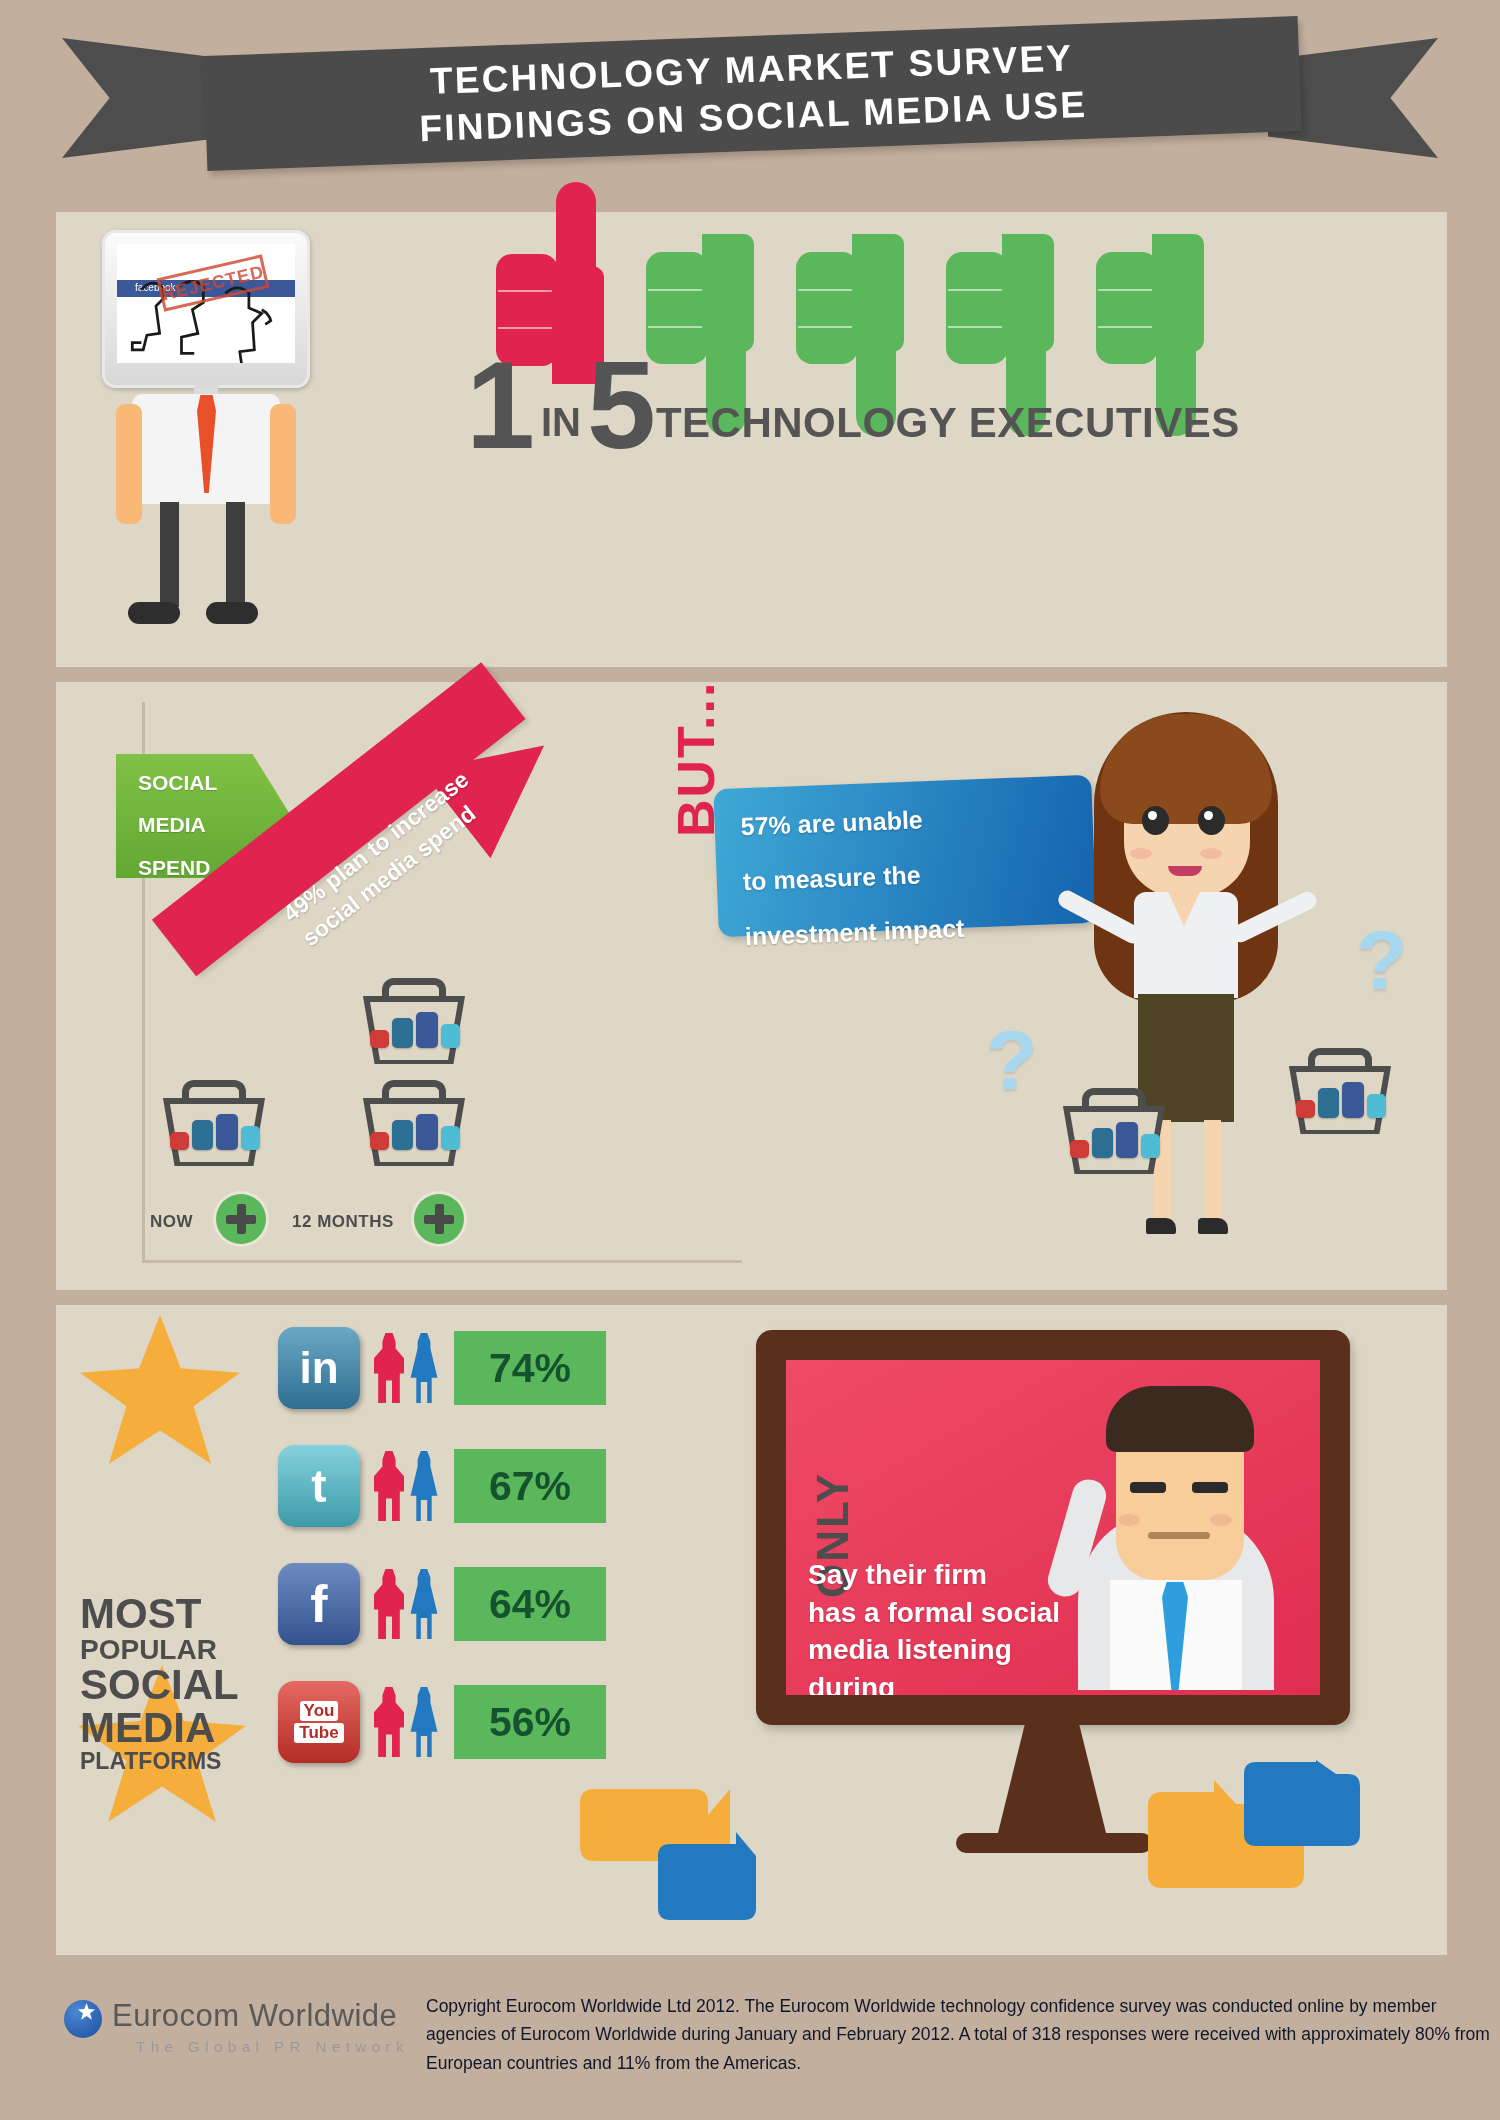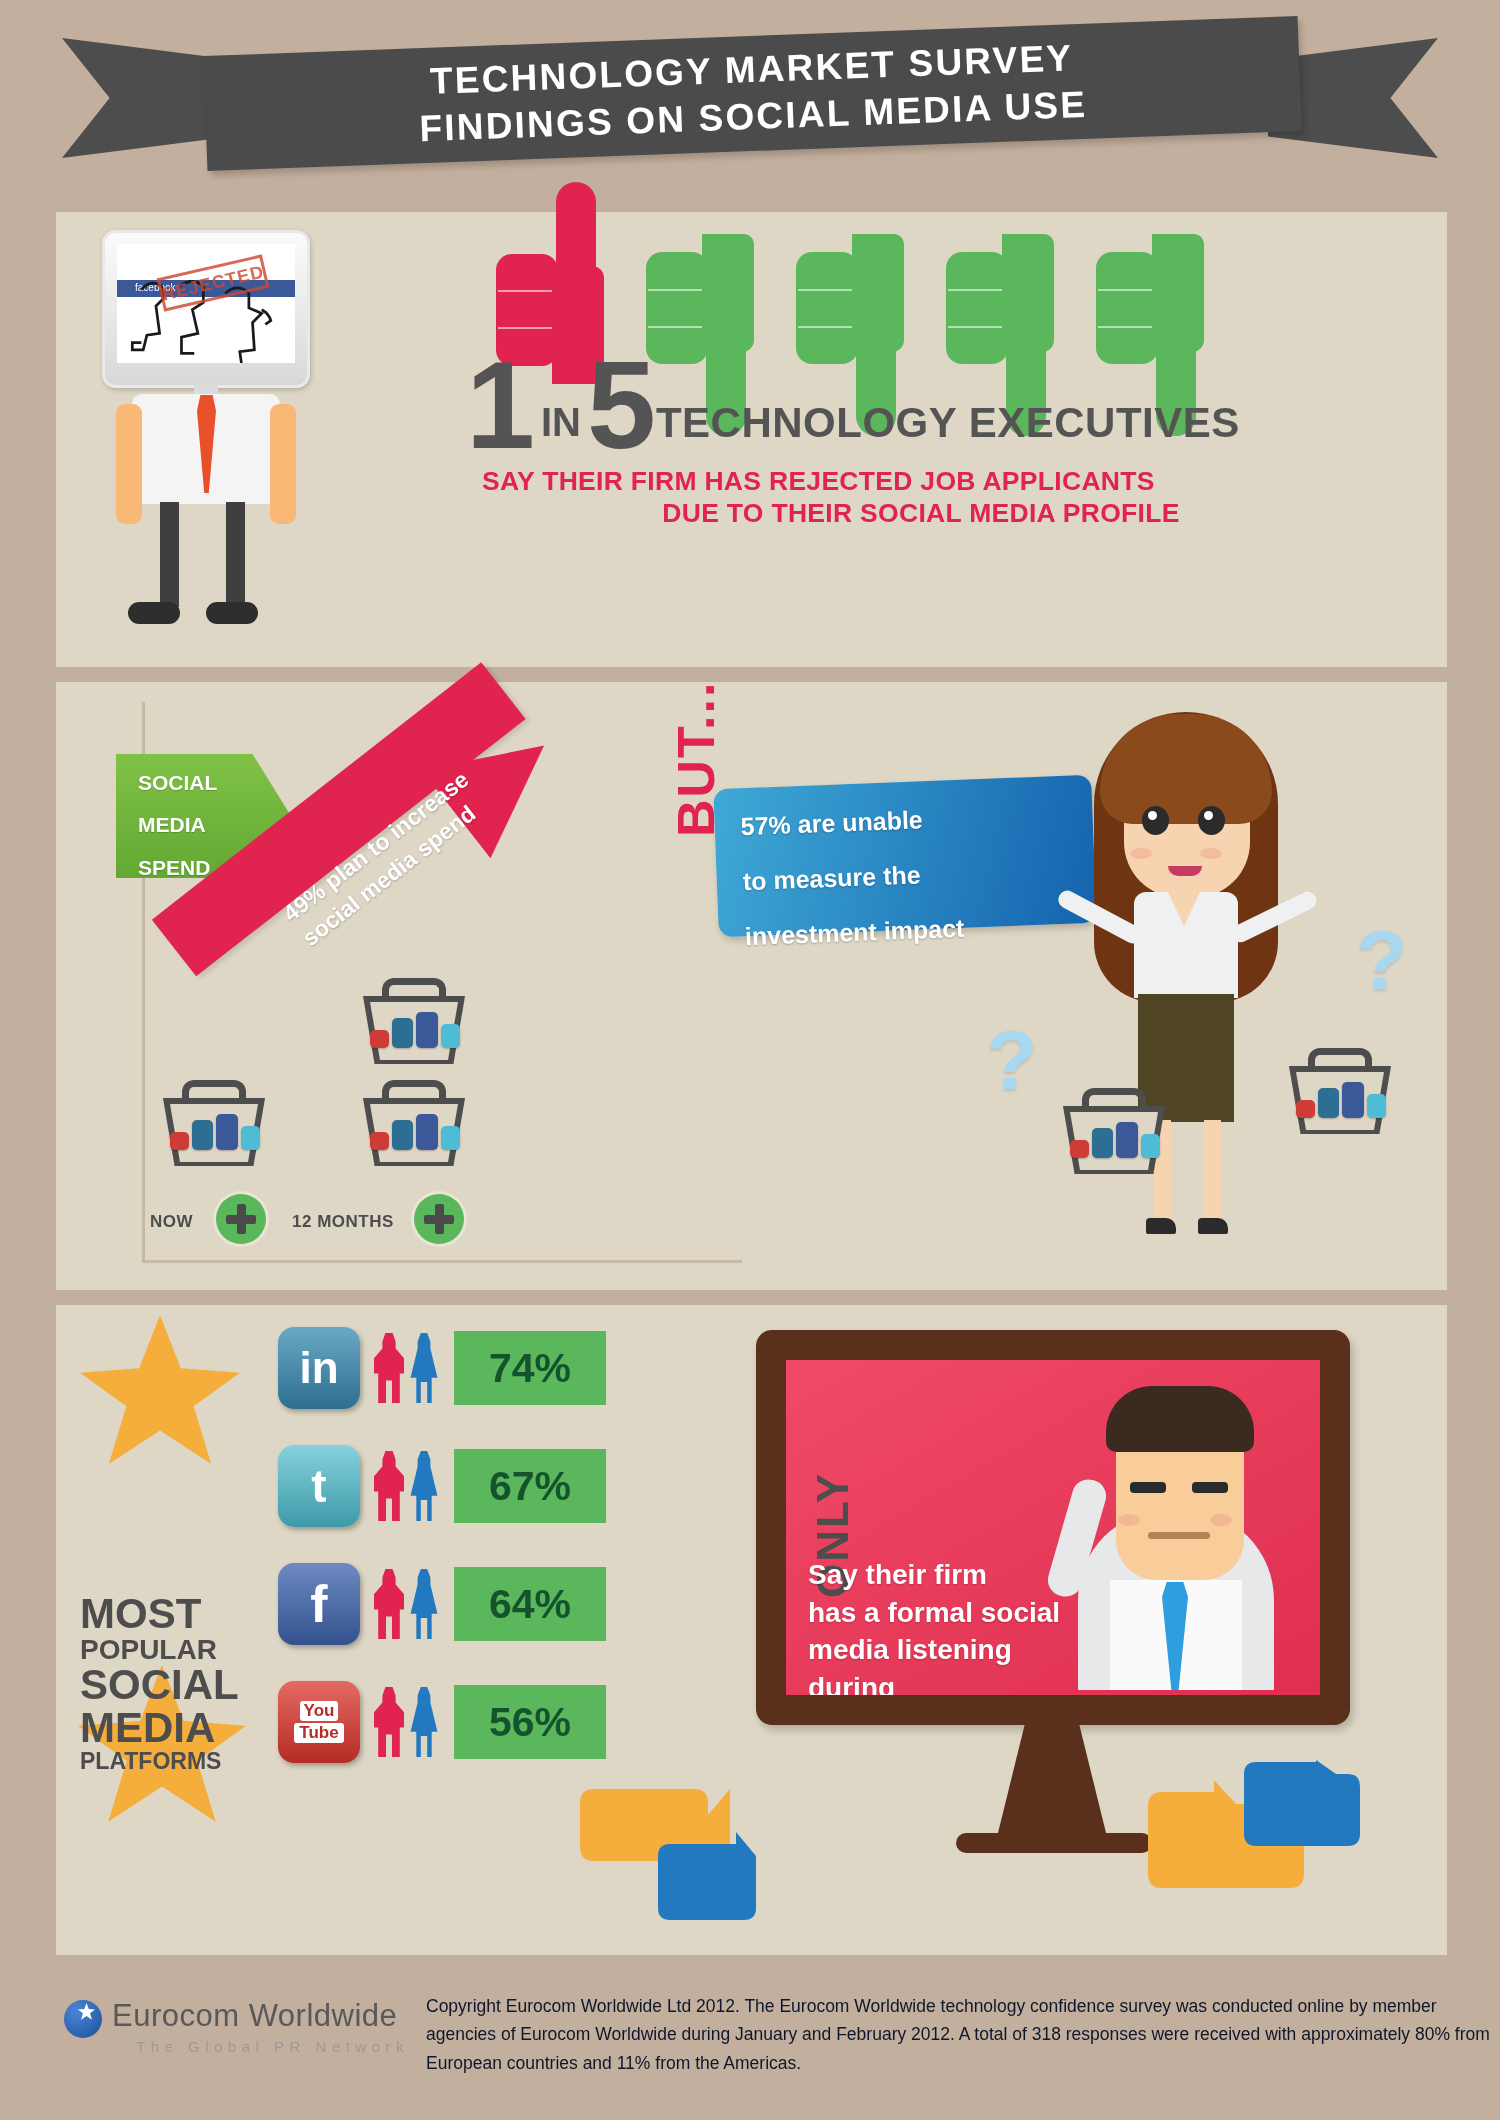--- a/index.html
+++ b/index.html
@@ -308,24 +308,20 @@
     </div>
   </div>
 
   <div class="headline">
     <div class="big-line">
       <span class="num">1</span>
       <span class="in">IN</span>
       <span class="num">5</span>
       <span class="exec">TECHNOLOGY EXECUTIVES</span>
     </div>
-    <div class="sub">
-      <span class="l1">SAY THEIR FIRM HAS REJECTED JOB APPLICANTS</span>
-      <span class="l2">DUE TO THEIR SOCIAL MEDIA PROFILE</span>
-    </div>
   </div>
 </div>
 
 <div class="panel" id="panel2">
   <div class="axis-v"></div>
   <div class="axis-h"></div>
 
   <div class="flag-fold"></div>
   <div class="flag">
     <span>SOCIAL</span>

